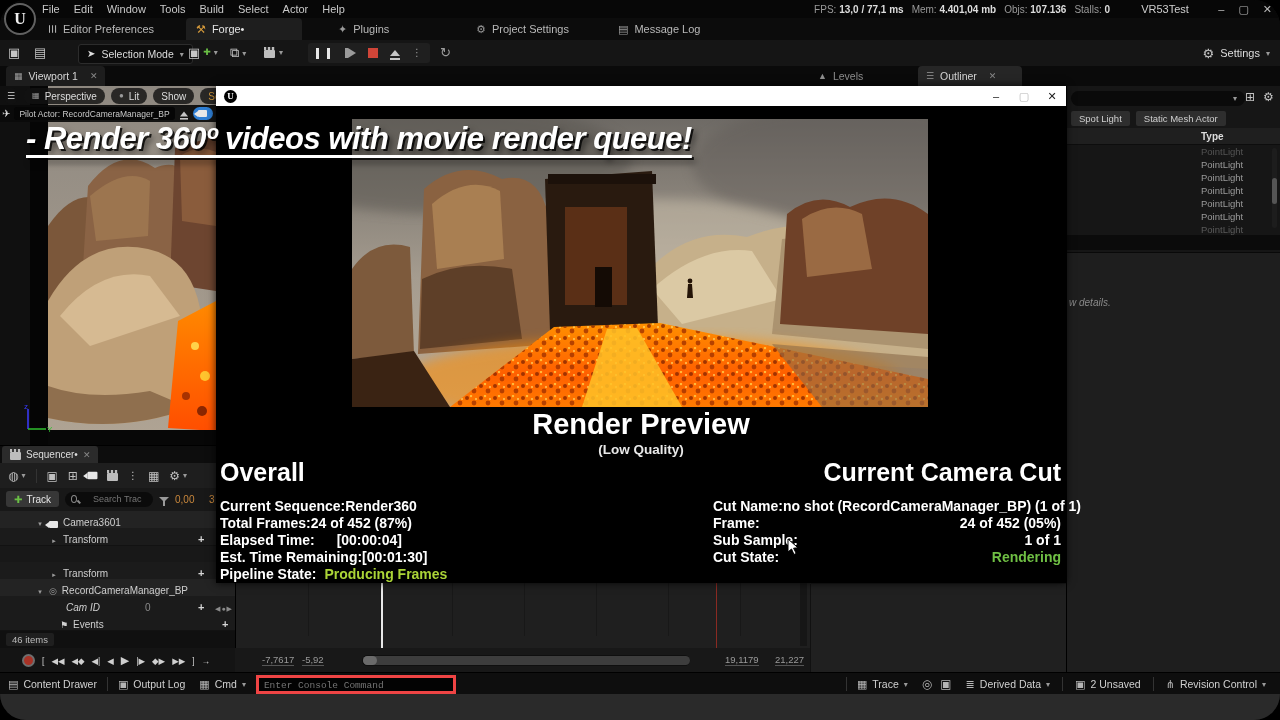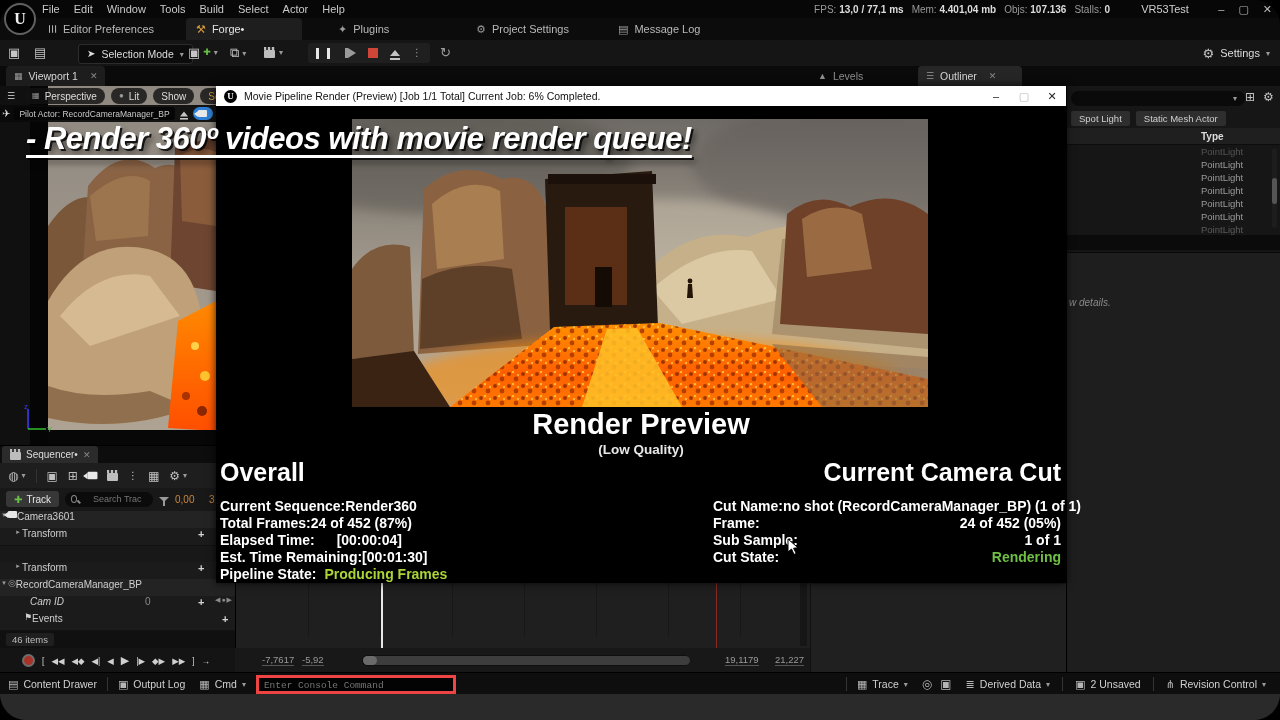--- a/index.html
+++ b/index.html
@@ -70,22 +70,22 @@
   #seqsearchrow{left:0;top:42px;width:216px;height:22px;background:#181818;gap:6px;padding-left:6px;}
   #trackbtn{height:16px;background:#373737;border-radius:3px;padding:0 8px;gap:4px;font-size:10px;color:#e5e5e5;display:flex;align-items:center;}
   .green{color:#6abf45;}
   #seqsearch{height:15px;width:76px;background:#0b0b0b;border-radius:8px;display:flex;align-items:center;gap:14px;padding:0 6px;}
   #seqsearch input{background:transparent;border:none;outline:none;color:#aaa;font-size:9px;width:52px;font-family:inherit;}
   .i-search{width:6px;height:6px;border:1.5px solid #8a8a8a;border-radius:50%;position:relative;}
   .i-search::after{content:"";position:absolute;left:5px;top:5px;width:4px;height:1.5px;background:#8a8a8a;transform:rotate(45deg);}
   .i-funnel{width:0;height:0;border-left:5px solid transparent;border-right:5px solid transparent;border-top:5px solid #9a9a9a;position:relative;}
   .i-funnel::after{content:"";position:absolute;left:-1px;top:-1px;width:2px;height:5px;background:#9a9a9a;}
   .orangenum{color:#c9873c;font-size:10px;}
-  .seq-row{position:absolute;left:0;width:235px;height:17px;display:flex;align-items:flex-start;
-           font-size:10px;color:#cfcfcf;border-bottom:1px solid #121212;}
+  .seq-row{position:absolute;left:0;width:235px;height:17px;display:flex;align-items:flex-end;gap:5px;
+           font-size:10px;color:#cfcfcf;border-bottom:1px solid #121212;padding-left:36px;}
   .seq-row.top{background:#232323;}
   .seq-row.child{background:#1b1b1b;}
   .trkchev{font-size:7px;color:#9a9a9a;width:8px;text-align:center;}
   .plus{position:absolute;font-size:11px;color:#d5d5d5;font-weight:bold;}
   .keynav{position:absolute;left:215px;font-size:7px;color:#8a8a8a;letter-spacing:1px;}
   #itemsbar{left:0;top:185px;width:235px;height:17px;background:#101010;display:flex;align-items:center;padding-left:6px;}
   #itemscount{font-size:9.5px;color:#bbb;background:#1f1f1f;padding:1px 6px;border-radius:2px;}
   #transportbar{left:0;top:202px;width:235px;height:25px;background:#141414;gap:7px;padding-left:22px;}
   .i-record{width:9px;height:9px;border-radius:50%;background:#a93226;border:2px solid #6e6e6e;}
   .tglyph{font-size:8.5px;color:#d0d0d0;}
@@ -516,21 +516,20 @@
     <div id="odetails" class="abs">
       <span>w details.</span>
     </div>
   </div>
 
   <div id="renderwin" class="abs">
     <div id="rwtitle" class="abs">
       <div id="rwlogo">
           <span>U</span>
         </div>
-      <span class="t">Movie Pipeline Render (Preview) [Job 1/1 Total] Current Job: 6% Completed.</span>
       <div id="rwbtns">
         <span class="rwb">–</span>
         <span class="rwb dis">▢</span>
         <span class="rwb">✕</span>
       </div>
     </div>
 
     <svg id="previewimg" class="abs" viewBox="0 0 576 288">
       <defs>
         <linearGradient id="sky" x1="0" y1="0" x2="0" y2="1">

